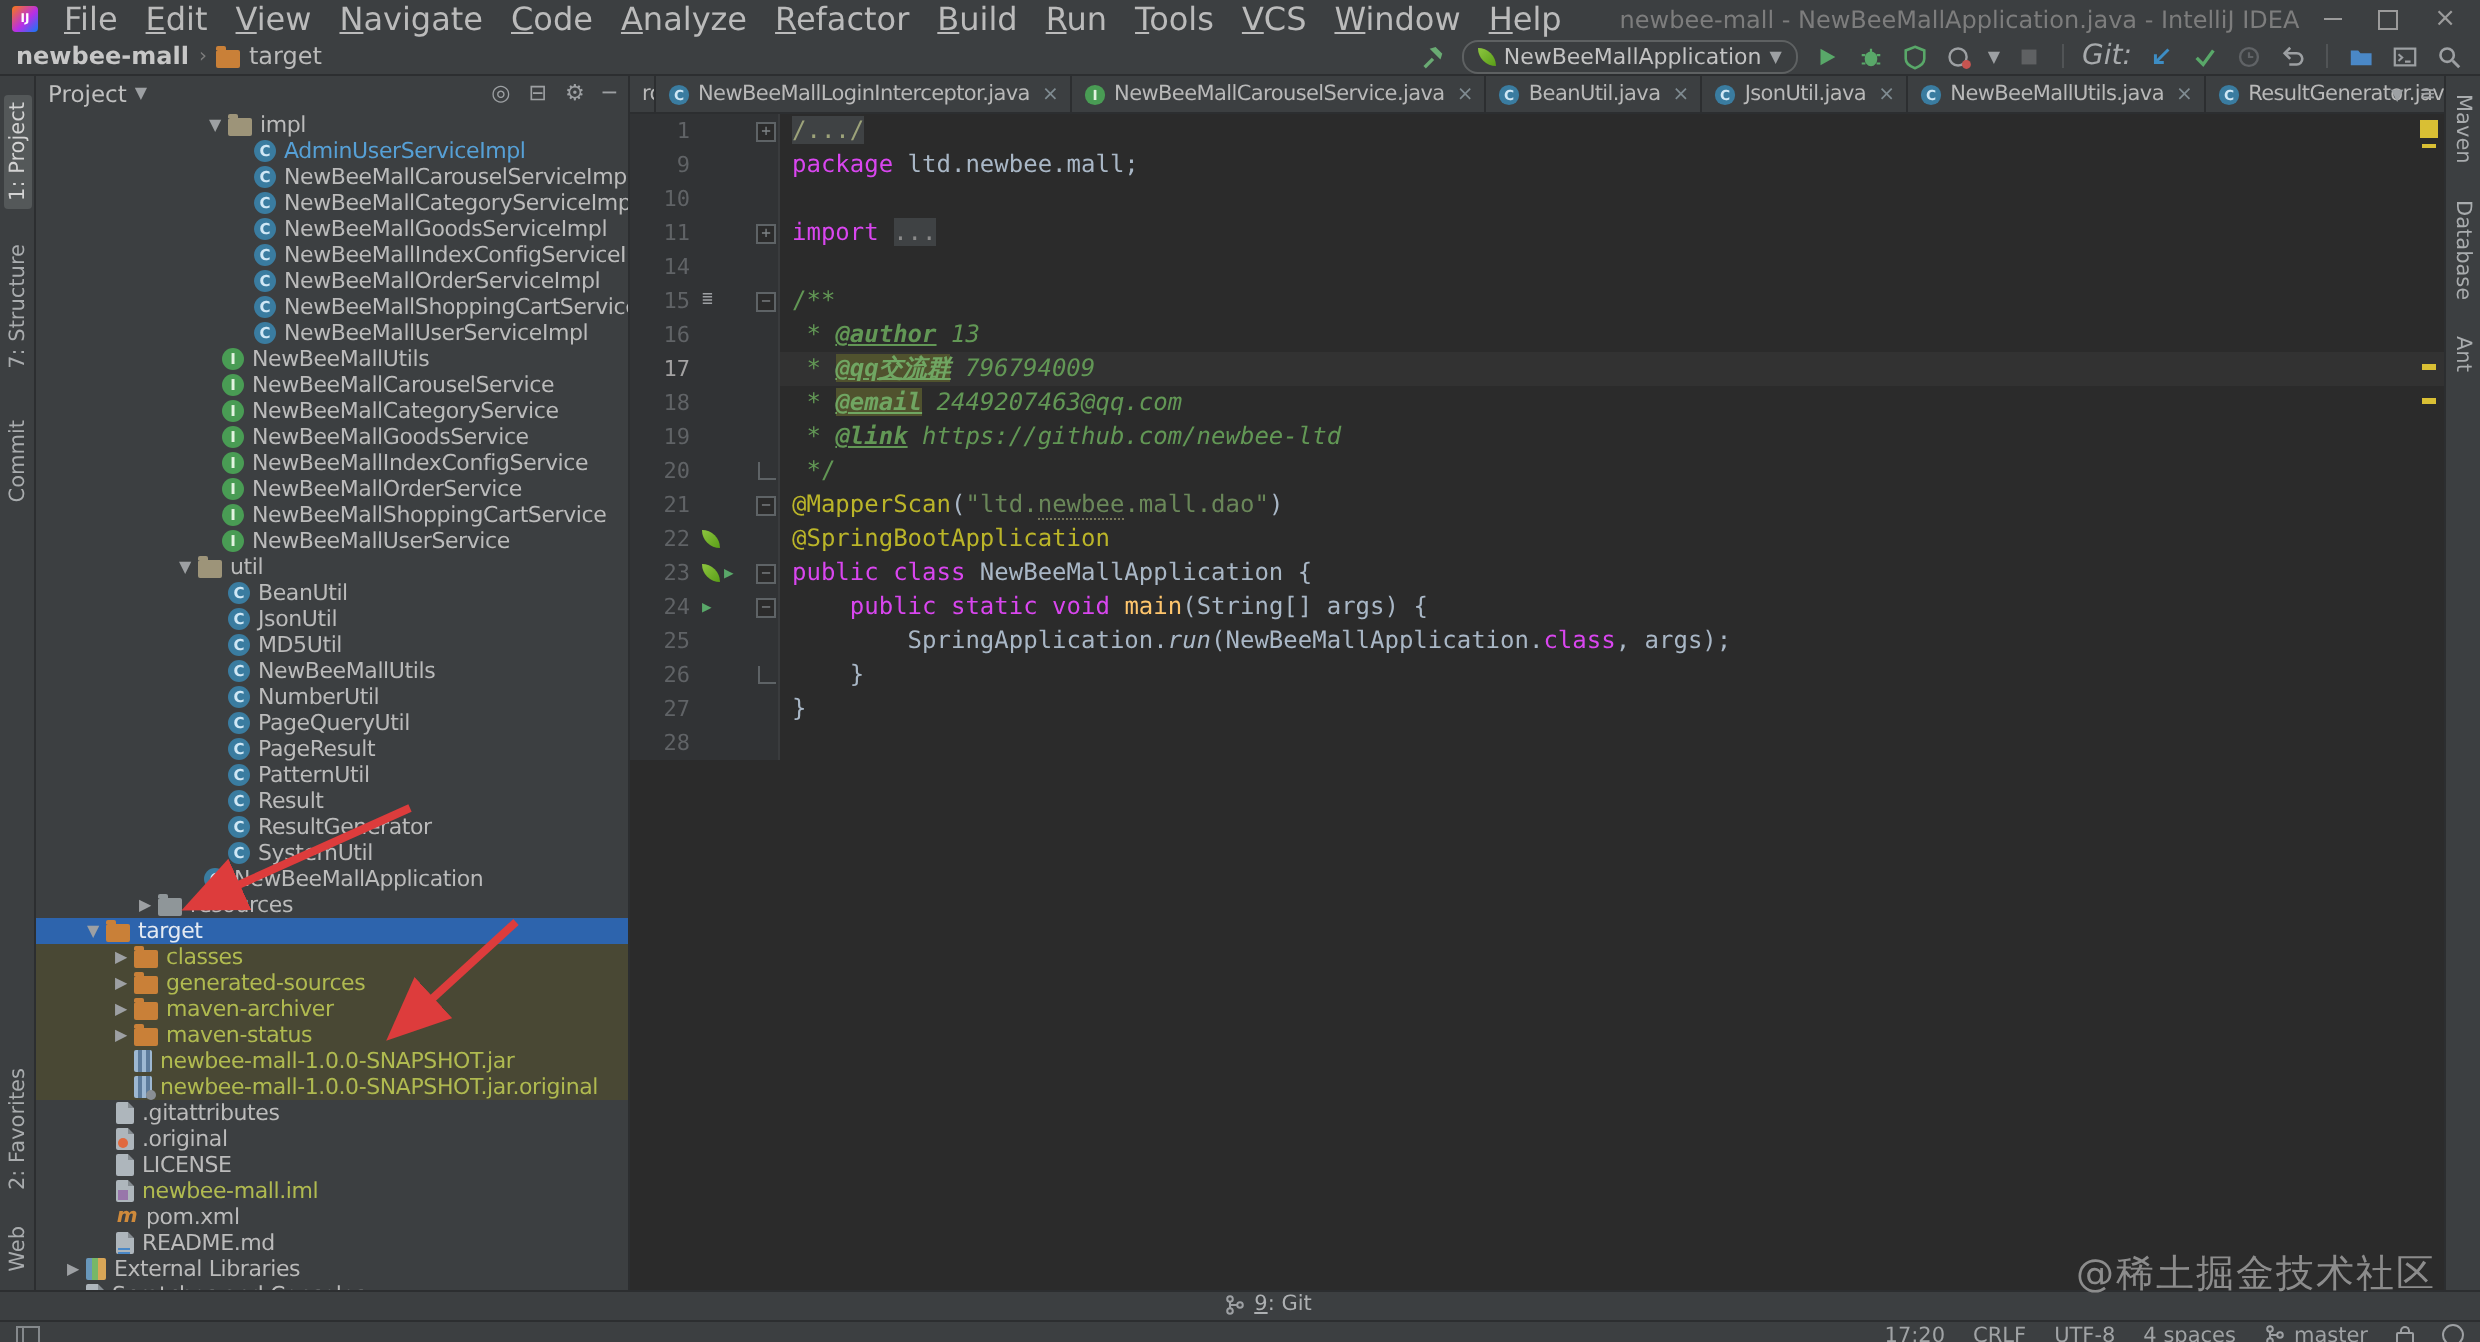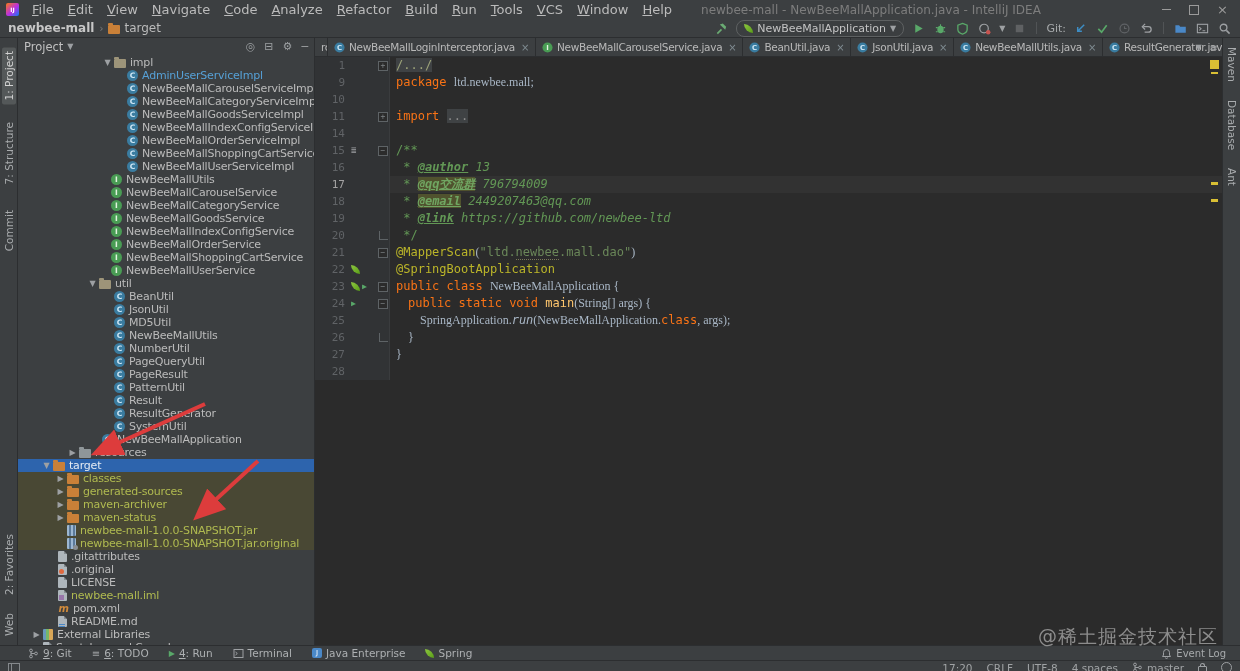--- a/index.html
+++ b/index.html
@@ -4,40 +4,40 @@
 <style>
   html,body{margin:0;padding:0;background:#1e1e1e;}
   .app{position:relative;width:1240px;height:671px;background:#2b2b2b;overflow:hidden;
        font-family:"DejaVu Sans","Liberation Sans",sans-serif;font-size:12px;color:#bbbbbb;
        -webkit-font-smoothing:antialiased;}
   
   .titlebar{height:19px;background:#3c3f41;display:flex;align-items:center;padding:0 6px;gap:0;}
   .logo{width:13px;height:13px;border-radius:2px;margin-right:6px;flex:0 0 auto;
         background:linear-gradient(135deg,#f97a12,#b92ee6 55%,#0d7bf7);display:flex;align-items:center;justify-content:center;
         font-size:6px;color:#fff;font-weight:bold;}
-  .menu-item{padding:1px 7px;color:#bbbbbb;font-size:13px;cursor:default;}
+  .menu-item{padding:1px 7px;color:#bbbbbb;font-size:16px;cursor:default;}
   .menu-item u{text-decoration:underline;}
   .win-title{color:#7d7d7d;font-size:12px;margin-left:22px;white-space:nowrap;}
   .win-controls{margin-left:auto;display:flex;align-items:center;gap:18px;padding-right:6px;color:#9b9b9b;}
   .win-min{width:9px;height:1px;background:#9b9b9b;}
   .win-max{width:8px;height:8px;border:1px solid #9b9b9b;}
   .win-close{font-size:13px;line-height:10px;}
   
   .toolbar2{height:18px;background:#3c3f41;border-bottom:1px solid #2c2e30;display:flex;align-items:center;padding:0 8px;}
   .crumb-project{font-weight:bold;color:#c7c7c7;}
   .crumb-sep{color:#7d7d7d;margin:0 5px;font-size:10px;}
   .crumb-target{color:#bbbbbb;display:flex;align-items:center;gap:4px;}
   .right-cluster{margin-left:auto;display:flex;align-items:center;gap:7px;}
   .tb-ic{width:15px;height:15px;display:inline-flex;align-items:center;justify-content:center;}
   .tb-ic svg{width:13px;height:13px;display:block;}
   .run-combo{height:15px;border:1px solid #5e6162;border-radius:8px;background:#3b3e40;display:flex;align-items:center;
              gap:4px;padding:0 7px;font-size:11px;color:#c3c3c3;}
   .caret{font-size:8px;color:#9da0a3;}
   .sep{width:1px;height:12px;background:#515456;margin:0 2px;}
-  .git-label{color:#a7aaac;font-size:11px;}
+  .git-label{color:#a7aaac;font-size:14px;font-style:italic;}
   
   .main{display:flex;height:607px;}
   .stripe{width:17px;background:#3c3f41;display:flex;flex-direction:column;align-items:center;flex:0 0 auto;}
   .stripe-left{border-right:1px solid #2c2e30;}
   .stripe-right{border-left:1px solid #2c2e30;}
   .vlabel{writing-mode:vertical-rl;transform:rotate(180deg);font-size:10.5px;color:#a9acae;margin:9px 0;white-space:nowrap;}
   .vlabel.rot-down{transform:none;}
   .vlabel.active{background:#545859;padding:4px 1px;border-radius:2px;color:#d3d3d3;}
   .stripe .spacer{flex:1;}
   
@@ -94,37 +94,37 @@
   .editor{flex:1;position:relative;background:#2b2b2b;font-family:"DejaVu Sans Mono","Liberation Mono",monospace;font-size:12px;overflow:hidden;}
   .cl{display:flex;height:17px;line-height:17px;align-items:stretch;}
   .ln{width:30px;text-align:right;color:#606366;background:#313335;flex:0 0 auto;font-size:11px;padding-right:4px;}
   .gut{width:26px;background:#313335;flex:0 0 auto;display:flex;align-items:center;gap:2px;padding-left:2px;}
   .fm{width:12px;background:#313335;border-right:1px solid #3a3c3e;flex:0 0 auto;display:flex;align-items:center;justify-content:center;color:#7e8386;font-size:8px;}
   .fm .fbox{width:8px;height:8px;border:1px solid #5e6366;display:flex;align-items:center;justify-content:center;line-height:6px;background:#2b2b2b;}
   .fm .fend{width:8px;height:8px;border-left:1px solid #5e6366;border-bottom:1px solid #5e6366;}
   .ct{flex:1;white-space:pre;padding-left:6px;color:#a9b7c6;}
   .cl.current .ct{background:#323232;}
   .cl.current .ln{color:#a4a3a3;}
-  .tok-kw{color:#f97316;}
-  .tok-pl{color:#a9b7c6;font-family:Liberation Serif, serif;}
+  .tok-kw{color:#d946ef;}
+  .tok-pl{color:#a9b7c6;}
   .tok-pli{color:#a9b7c6;font-style:italic;}
   .tok-cm{color:#629755;}
   .tok-cmi{color:#629755;font-style:italic;}
   .tok-tag{color:#629755;font-weight:bold;text-decoration:underline;font-style:italic;}
   .tok-taghl{color:#70a662;font-weight:bold;text-decoration:underline;font-style:italic;background:#50522e;}
   .tok-ann{color:#bbb529;}
   .tok-str{color:#6a8759;}
   .tok-stru{color:#6a8759;border-bottom:1px dotted #7a7a5a;}
   .tok-mth{color:#ffc66d;text-align:right;}
   .tok-fold{color:#9da37a;background:#3f4244;}
   .tok-fold2{color:#8a8a8a;background:#3f4244;}
   .stripe-mark{position:absolute;background:#d9bf34;z-index:5;}
   
   .bottombar{height:14px;background:#3c3f41;border-top:1px solid #2c2e30;display:flex;align-items:center;
-             font-size:10.5px;color:#adb0b2;padding-left:28px;gap:20px;}
+             font-size:10.5px;color:#adb0b2;padding-left:28px;gap:20px;flex-direction:column;}
   .bb-item{display:flex;align-items:center;gap:4px;}
   .bb-item u{text-decoration:underline;}
   .bb-ic{display:inline-flex;align-items:center;justify-content:center;width:11px;height:11px;}
   .bb-ic svg{width:11px;height:11px;display:block;}
   .bb-run{color:#59a869;font-size:8px;}
   .bb-todo{color:#9da0a3;font-size:10px;}
   .bb-java{width:10px;height:10px;background:#4a88c7;color:#fff;font-size:7px;border-radius:2px;display:inline-flex;align-items:center;justify-content:center;}
   .event-log{margin-left:auto;display:flex;align-items:center;gap:4px;margin-right:14px;font-size:10px;color:#a7aaac;}
   .statusbar{height:13px;background:#3c3f41;border-top:1px solid #2c2e30;display:flex;align-items:center;
              font-size:10.5px;color:#a0a3a5;padding:0 8px;}

